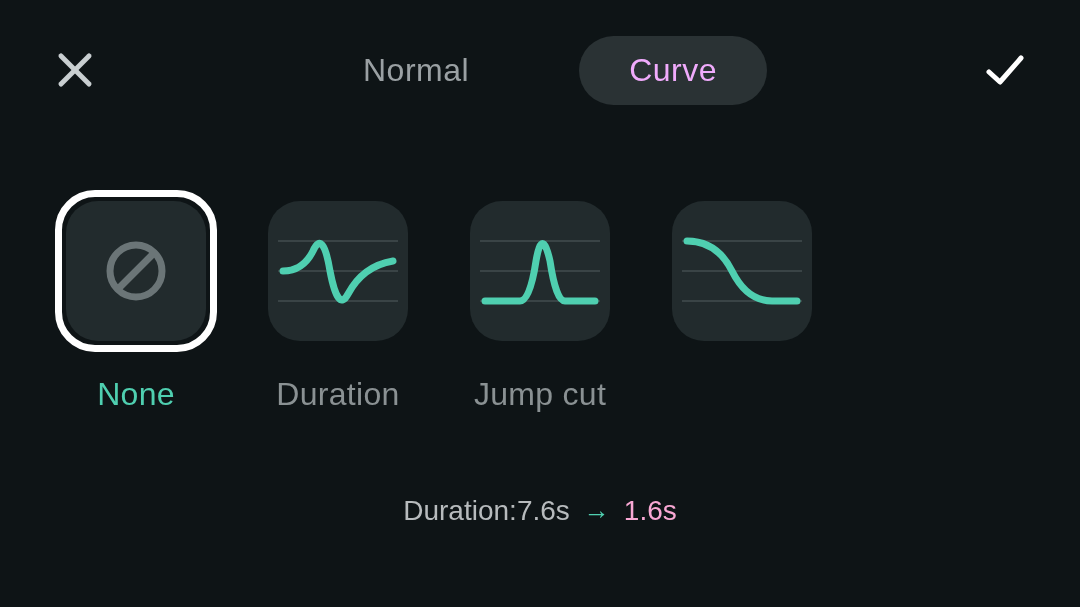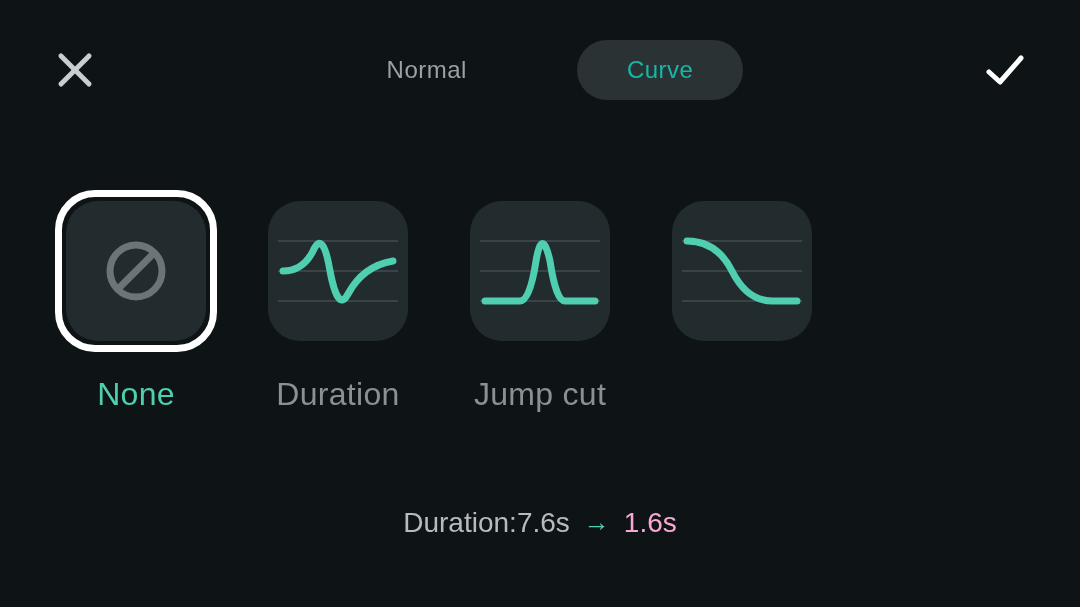--- a/index.html
+++ b/index.html
@@ -47,30 +47,30 @@
       height: 44px;
     }
     .tabs {
       display: flex;
       align-items: center;
       gap: 60px;
       flex: 1;
       justify-content: center;
     }
     .tab {
-      font-size: 24px;
+      font-size: 32px;
       color: #9aa0a3;
       padding: 16px 50px;
       border-radius: 40px;
       cursor: pointer;
       letter-spacing: 0.5px;
     }
     .tab.active {
       background: #2a3234;
-      color: #14b8a6;
+      color: #f0abfc;
       font-weight: 500;
     }
     .options-row {
       display: flex;
       align-items: flex-start;
       gap: 40px;
       padding: 80px 0 0 55px;
       overflow: hidden;
     }
     .option {
@@ -116,21 +116,21 @@
     }
     .option.selected .option-label {
       color: #4fcfb0;
     }
     .tile-svg {
       width: 140px;
       height: 140px;
     }
     .footer {
       position: absolute;
-      bottom: 68px;
+      bottom: 80px;
       left: 0;
       right: 0;
       display: flex;
       align-items: flex-start;
       justify-content: center;
       gap: 14px;
       font-size: 28px;
     }
     .footer-label {
       color: #b7bbbd;

